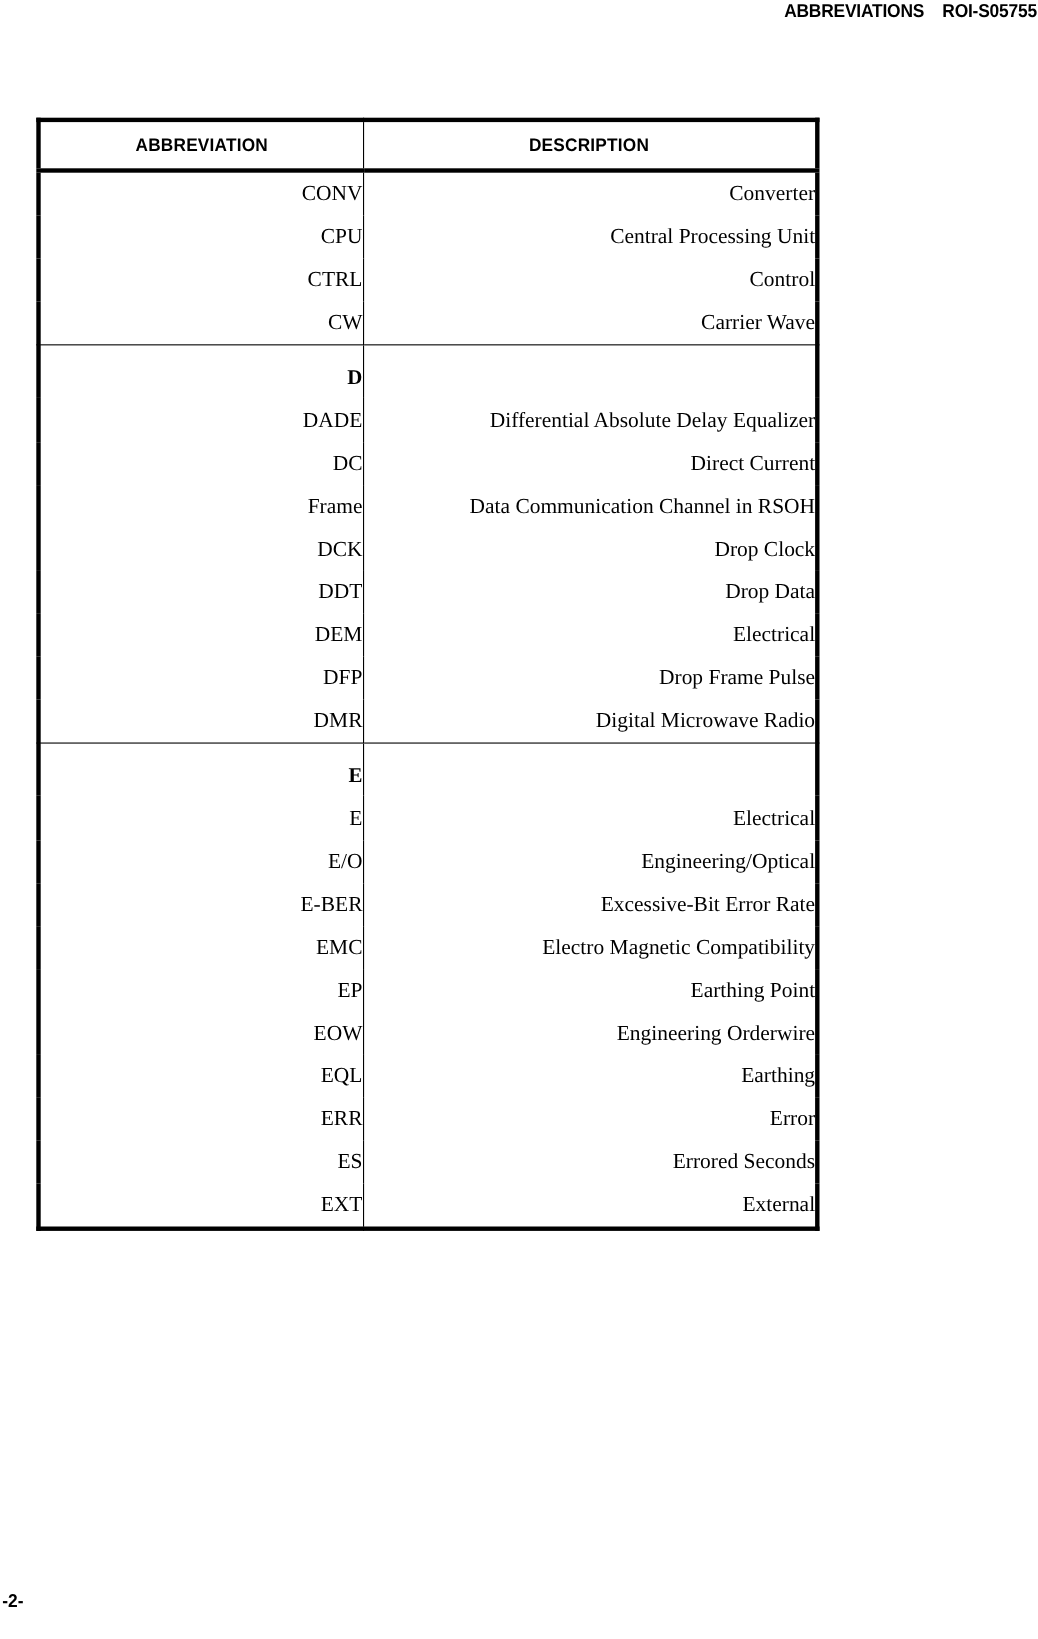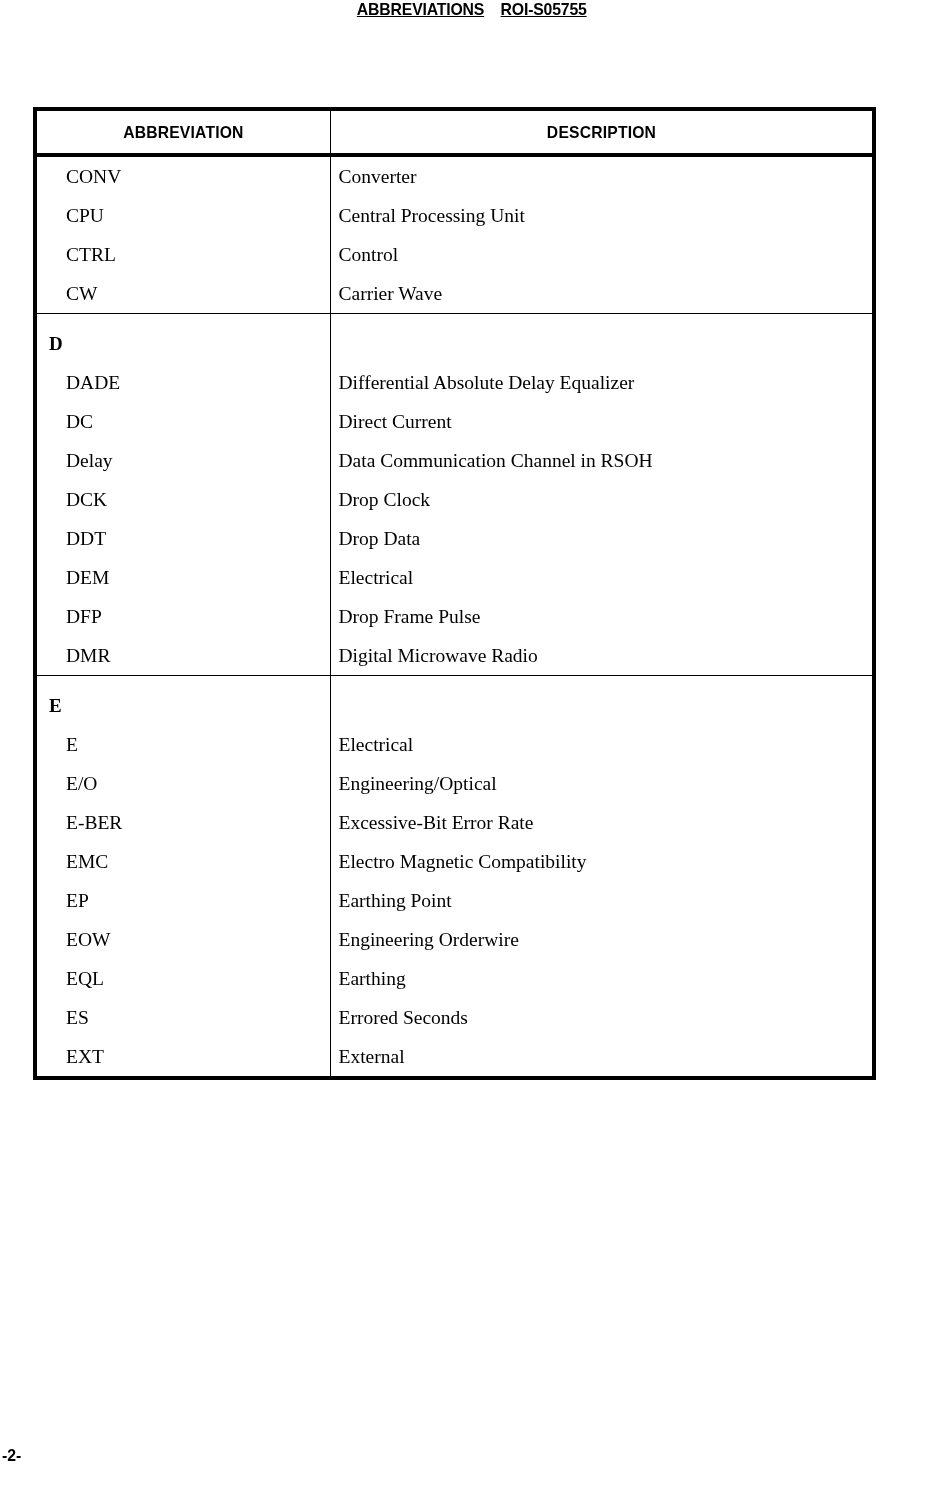--- a/index.html
+++ b/index.html
@@ -20,22 +20,21 @@
 
   
   .page-head {
     position: absolute;
     top: 0px;
     left: 0px;
     width: 944px;
     height: 26px;
     display: flex;
     align-items: flex-start;
-    justify-content: center;
-    text-decoration: underline;
+    justify-content: flex-end;
   }
   .page-head .ph-text {
     font-family: "Liberation Sans", "DejaVu Sans", sans-serif;
     font-weight: bold;
     font-size: 17px;
     line-height: 20px;
     letter-spacing: -0.2px;
     transform: scaleX(0.93);
     transform-origin: left top;
     white-space: nowrap;
@@ -45,21 +44,21 @@
     text-align: right;
     padding-right: 2px;
   }
   .page-head .ph-left { padding-left: 2px; }
 
   
   .abbr-table {
     position: absolute;
     left: 33px;
     top: 107px;
-    width: 843px;
+    width: 712px;
     border-collapse: collapse;
     border-left: 4px solid #000;
     border-right: 4px solid #000;
     border-top: 4px solid #000;
     border-bottom: 4px solid #000;
     box-sizing: border-box;
     table-layout: fixed;
     border-radius: 16px;
   }
   .abbr-table col.c-abbr { width: 295px; }
@@ -83,20 +82,21 @@
   }
   thead th.th-abbr { border-right: 1.5px solid #000; }
 
   tbody td {
     font-size: 19.5px;
     line-height: 22px;
     height: 39px;
     padding: 0;
     vertical-align: middle;
     white-space: nowrap;
+    text-align: right;
   }
   tbody td.td-abbr {
     border-right: 1.5px solid #000;
     padding-left: 29px;
   }
   tbody td.td-desc {
     padding-left: 8px;
   }
 
   
@@ -175,21 +175,21 @@
       </tr>
       <tr class="entry-row">
         <td class="td-abbr">DADE</td>
         <td class="td-desc">Differential Absolute Delay Equalizer</td>
       </tr>
       <tr class="entry-row">
         <td class="td-abbr">DC</td>
         <td class="td-desc">Direct Current</td>
       </tr>
       <tr class="entry-row">
-        <td class="td-abbr">Delay</td>
+        <td class="td-abbr">Frame</td>
         <td class="td-desc">Data Communication Channel in RSOH</td>
       </tr>
       <tr class="entry-row">
         <td class="td-abbr">DCK</td>
         <td class="td-desc">Drop Clock</td>
       </tr>
       <tr class="entry-row">
         <td class="td-abbr">DDT</td>
         <td class="td-desc">Drop Data</td>
       </tr>
@@ -231,20 +231,24 @@
       </tr>
       <tr class="entry-row">
         <td class="td-abbr">EOW</td>
         <td class="td-desc">Engineering Orderwire</td>
       </tr>
       <tr class="entry-row">
         <td class="td-abbr">EQL</td>
         <td class="td-desc">Earthing</td>
       </tr>
       <tr class="entry-row">
+        <td class="td-abbr">ERR</td>
+        <td class="td-desc">Error</td>
+      </tr>
+      <tr class="entry-row">
         <td class="td-abbr">ES</td>
         <td class="td-desc">Errored Seconds</td>
       </tr>
       <tr class="entry-row">
         <td class="td-abbr">EXT</td>
         <td class="td-desc">External</td>
       </tr>
     </tbody>
 </table>
 

